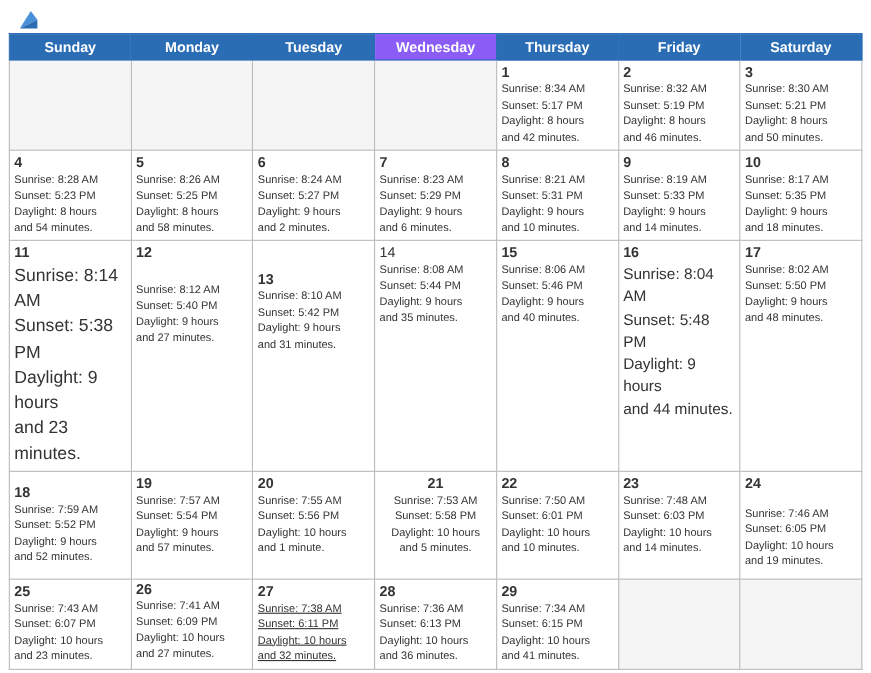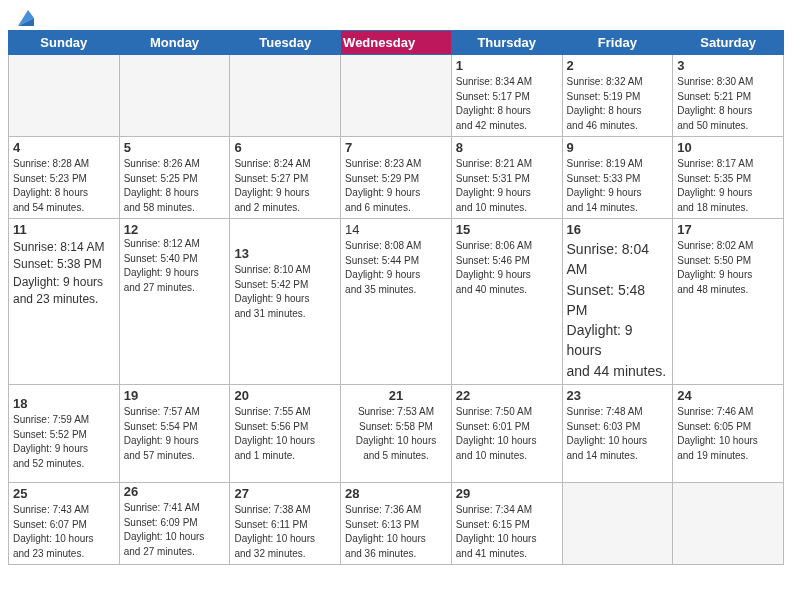--- a/index.html
+++ b/index.html
@@ -32,21 +32,21 @@
     </div>
   </div>
 
   <table style="width:100%; border-collapse:collapse;">
     <thead>
       <tr>
 
       <th style="background: rgb(42, 109, 181); color: rgb(255, 255, 255); text-align: center; padding: 4px 2px; font-size: 13px; font-weight: bold; border: 1px solid rgb(42, 109, 181);">Sunday</th>
           <th style="background: rgb(42, 109, 181); color: rgb(255, 255, 255); text-align: center; padding: 4px 2px; font-size: 13px; font-weight: bold; border: 1px solid rgb(42, 109, 181);">Monday</th>
           <th style="background: rgb(42, 109, 181); color: rgb(255, 255, 255); text-align: center; padding: 4px 2px; font-size: 13px; font-weight: bold; border: 1px solid rgb(42, 109, 181);">Tuesday</th>
-          <th style="background: #be185d; color: rgb(255, 255, 255); text-align: left; padding: 4px 2px; font-size: 13px; font-weight: bold; border: 1px solid rgb(42, 109, 181);">Wednesday</th>
+          <th style="background: #8b5cf6; color: rgb(255, 255, 255); text-align: center; padding: 4px 2px; font-size: 13px; font-weight: bold; border: 1px solid rgb(42, 109, 181);">Wednesday</th>
           <th style="background: rgb(42, 109, 181); color: rgb(255, 255, 255); text-align: center; padding: 4px 2px; font-size: 13px; font-weight: bold; border: 1px solid rgb(42, 109, 181);">Thursday</th>
           <th style="background: rgb(42, 109, 181); color: rgb(255, 255, 255); text-align: center; padding: 4px 2px; font-size: 13px; font-weight: bold; border: 1px solid rgb(42, 109, 181);">Friday</th>
           <th style="background: rgb(42, 109, 181); color: rgb(255, 255, 255); text-align: center; padding: 4px 2px; font-size: 13px; font-weight: bold; border: 1px solid rgb(42, 109, 181);">Saturday</th>
         </tr>
     </thead>
     <tbody id="calendar-body">
     <tr>
           <td style="border: 1px solid rgb(187, 187, 187); vertical-align: top; padding: 3px 4px; font-size: 10.5px; color: rgb(51, 51, 51); width: 14.2857%; height: 82px; background: rgb(245, 245, 245);"></td>
           <td style="border: 1px solid rgb(187, 187, 187); vertical-align: top; padding: 3px 4px; font-size: 10.5px; color: rgb(51, 51, 51); width: 14.2857%; height: 82px; background: rgb(245, 245, 245);"></td>
           <td style="border: 1px solid rgb(187, 187, 187); vertical-align: top; padding: 3px 4px; font-size: 10.5px; color: rgb(51, 51, 51); width: 14.2857%; height: 82px; background: rgb(245, 245, 245);"></td>
@@ -120,27 +120,27 @@
             <div style="font-size: 13px; font-weight: bold; margin-bottom: 2px;">10</div>
             <div style="font-size: 10px; line-height: 1.45; color: rgb(51, 51, 51); white-space: pre-line;">Sunrise: 8:17 AM
 Sunset: 5:35 PM
 Daylight: 9 hours
 and 18 minutes.</div>
           </td>
         </tr>
         <tr>
           <td style="border: 1px solid rgb(187, 187, 187); vertical-align: top; padding: 3px 4px; font-size: 10.5px; color: rgb(51, 51, 51); width: 14.2857%; height: 82px;">
             <div style="font-size: 13px; font-weight: bold; margin-bottom: 2px;">11</div>
-            <div style="font-size: 12px; line-height: 1.45; color: rgb(51, 51, 51); white-space: pre-line;">Sunrise: 8:14 AM
+            <div style="font-size: 16px; line-height: 1.45; color: rgb(51, 51, 51); white-space: pre-line;">Sunrise: 8:14 AM
 Sunset: 5:38 PM
 Daylight: 9 hours
 and 23 minutes.</div>
           </td>
           <td style="border: 1px solid rgb(187, 187, 187); vertical-align: top; padding: 3px 4px; font-size: 10.5px; color: rgb(51, 51, 51); width: 14.2857%; height: 82px;">
-            <div style="font-size: 13px; font-weight: bold; margin-bottom: 0;">12</div>
+            <div style="font-size: 13px; font-weight: bold; margin-bottom: 20px;">12</div>
             <div style="font-size: 10px; line-height: 1.45; color: rgb(51, 51, 51); white-space: pre-line;">Sunrise: 8:12 AM
 Sunset: 5:40 PM
 Daylight: 9 hours
 and 27 minutes.</div>
           </td>
           <td style="border: 1px solid rgb(187, 187, 187); vertical-align: top; padding: 3px 4px; font-size: 10.5px; color: rgb(51, 51, 51); width: 14.2857%; height: 82px;">
             <div style="font-size: 13px; font-weight: bold; margin-bottom: 2px; margin-top: 24px;">13</div>
             <div style="font-size: 10px; line-height: 1.45; color: rgb(51, 51, 51); white-space: pre-line;">Sunrise: 8:10 AM
 Sunset: 5:42 PM
 Daylight: 9 hours
@@ -212,21 +212,21 @@
 and 10 minutes.</div>
           </td>
           <td style="border: 1px solid rgb(187, 187, 187); vertical-align: top; padding: 3px 4px; font-size: 10.5px; color: rgb(51, 51, 51); width: 14.2857%; height: 82px;">
             <div style="font-size: 13px; font-weight: bold; margin-bottom: 2px;">23</div>
             <div style="font-size: 10px; line-height: 1.45; color: rgb(51, 51, 51); white-space: pre-line;">Sunrise: 7:48 AM
 Sunset: 6:03 PM
 Daylight: 10 hours
 and 14 minutes.</div>
           </td>
           <td style="border: 1px solid rgb(187, 187, 187); vertical-align: top; padding: 3px 4px; font-size: 10.5px; color: rgb(51, 51, 51); width: 14.2857%; height: 82px;">
-            <div style="font-size: 13px; font-weight: bold; margin-bottom: 2px;">24</div>
+            <div style="font-size: 13px; font-weight: bold; margin-bottom: 14px;">24</div>
             <div style="font-size: 10px; line-height: 1.45; color: rgb(51, 51, 51); white-space: pre-line;">Sunrise: 7:46 AM
 Sunset: 6:05 PM
 Daylight: 10 hours
 and 19 minutes.</div>
           </td>
         </tr>
         <tr>
           <td style="border: 1px solid rgb(187, 187, 187); vertical-align: top; padding: 3px 4px; font-size: 10.5px; color: rgb(51, 51, 51); width: 14.2857%; height: 82px;">
             <div style="font-size: 13px; font-weight: bold; margin-bottom: 2px;">25</div>
             <div style="font-size: 10px; line-height: 1.45; color: rgb(51, 51, 51); white-space: pre-line;">Sunrise: 7:43 AM
@@ -236,21 +236,21 @@
           </td>
           <td style="border: 1px solid rgb(187, 187, 187); vertical-align: top; padding: 1px 4px; font-size: 10.5px; color: rgb(51, 51, 51); width: 14.2857%; height: 82px;">
             <div style="font-size: 13px; font-weight: bold; margin-bottom: 2px;">26</div>
             <div style="font-size: 10px; line-height: 1.45; color: rgb(51, 51, 51); white-space: pre-line;">Sunrise: 7:41 AM
 Sunset: 6:09 PM
 Daylight: 10 hours
 and 27 minutes.</div>
           </td>
           <td style="border: 1px solid rgb(187, 187, 187); vertical-align: top; padding: 3px 4px; font-size: 10.5px; color: rgb(51, 51, 51); width: 14.2857%; height: 82px;">
             <div style="font-size: 13px; font-weight: bold; margin-bottom: 2px;">27</div>
-            <div style="font-size: 10px; line-height: 1.45; color: rgb(51, 51, 51); white-space: pre-line;">Sunrise: 7:38 AM
+            <div style="font-size: 10px; line-height: 1.45; color: rgb(51, 51, 51); white-space: pre-line; text-decoration: underline;">Sunrise: 7:38 AM
 Sunset: 6:11 PM
 Daylight: 10 hours
 and 32 minutes.</div>
           </td>
           <td style="border: 1px solid rgb(187, 187, 187); vertical-align: top; padding: 3px 4px; font-size: 10.5px; color: rgb(51, 51, 51); width: 14.2857%; height: 82px;">
             <div style="font-size: 13px; font-weight: bold; margin-bottom: 2px;">28</div>
             <div style="font-size: 10px; line-height: 1.45; color: rgb(51, 51, 51); white-space: pre-line;">Sunrise: 7:36 AM
 Sunset: 6:13 PM
 Daylight: 10 hours
 and 36 minutes.</div>

